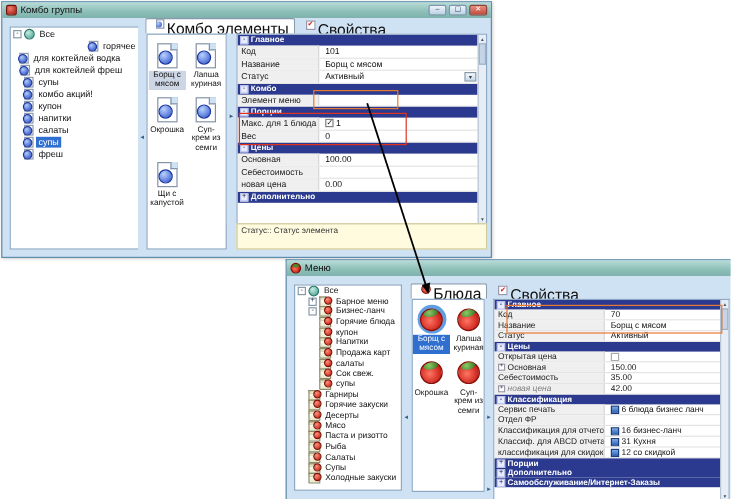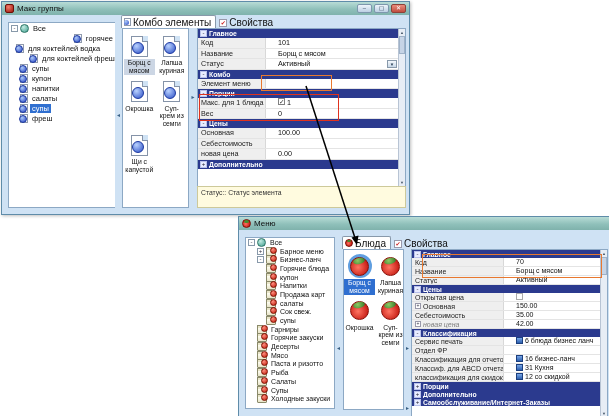--- a/index.html
+++ b/index.html
@@ -48,22 +48,22 @@
   .ico-folder::before{content:'';position:absolute;left:-1px;top:-3px;width:4px;height:2px;background:#e9e5c9;border:1px solid #8a8a6a;border-bottom:none;}
   .ico-folder::after{content:'';position:absolute;right:-2px;top:-3px;width:5px;height:5px;border-radius:50%;
         background:radial-gradient(circle at 35% 30%,#ff9080,#c01808);border:1px solid #7d1000;}
 
   
   .strip{position:absolute;width:7px;background:#cfe2f4;}
   .strip .arr{position:absolute;left:0;width:7px;text-align:center;font-size:5px;color:#3c6386;}
 
   
   .tabs{position:absolute;display:flex;align-items:flex-end;height:13px;gap:1px;}
-  .tab{display:flex;align-items:center;gap:2px;font-size:10px;color:#101010;height:11px;
-       padding:0 4px 0 2px;box-sizing:border-box;}
+  .tab{display:flex;align-items:flex-start;gap:2px;font-size:13px;color:#101010;height:11px;
+       padding:0 4px 0 8px;box-sizing:border-box;}
   .tab.active{background:#fff;border:1px solid #8899aa;border-bottom:none;border-radius:2px 2px 0 0;height:13px;}
   .ico-comboelements{width:7px;height:8px;flex:none;box-sizing:border-box;background:#fff;border:1px solid #8f9aad;position:relative;}
   .ico-comboelements::after{content:'';position:absolute;left:-1px;bottom:0;width:5px;height:5px;border-radius:50%;
        background:radial-gradient(circle at 35% 30%,#aecbf8,#2746c4);}
   .ico-dishes{width:8px;height:8px;flex:none;border-radius:50%;box-sizing:border-box;
        background:radial-gradient(circle at 40% 55%,#ff7060,#c01810 75%);border:1px solid #7d0d06;position:relative;}
   .ico-dishes::before{content:'';position:absolute;left:1px;top:0;width:4px;height:2px;border-radius:50%;background:#3f8f2b;}
   .ico-properties{width:8px;height:8px;flex:none;box-sizing:border-box;background:#fff;border:1px solid #99a;
        font-size:6px;line-height:7px;text-align:center;color:#c22;}
   .ico-properties::before{content:'✔';}
@@ -102,21 +102,21 @@
   .prow{display:flex;align-items:stretch;border-bottom:1px solid #e4e4e4;box-sizing:border-box;}
   #w1grid .prow{height:10.5px;font-size:7.2px;}
   #w2grid .prow{height:9px;font-size:7px;}
   .plab{display:flex;align-items:center;gap:2px;background:#efefef;border-right:1px solid #d8d8d8;
         padding-left:3px;box-sizing:border-box;color:#222;flex:none;white-space:nowrap;overflow:hidden;}
   #w1grid .plab{width:68px;}
   #w2grid .plab{width:92px;}
   .plab .it{font-style:italic;color:#808080;}
   .lexp{width:6px;height:6px;box-sizing:border-box;border:1px solid #99a;background:#fff;
         font-size:5px;line-height:3.8px;text-align:center;color:#334;flex:none;}
-  .pval{display:flex;align-items:flex-start;gap:2px;padding-left:12px;flex:1;position:relative;color:#101010;white-space:nowrap;overflow:hidden;}
+  .pval{display:flex;align-items:center;gap:2px;padding-left:5px;flex:1;position:relative;color:#101010;white-space:nowrap;overflow:hidden;}
   .dd{position:absolute;right:1px;top:1px;bottom:1px;width:10px;box-sizing:border-box;border:1px solid #8899aa;
       background:linear-gradient(#f4f8fc,#c8d8e8);font-size:4.5px;line-height:7px;text-align:center;color:#2c4358;}
   .cb{width:7px;height:7px;box-sizing:border-box;border:1px solid #808080;background:#fff;flex:none;
       font-size:6.5px;line-height:6px;text-align:center;color:#222;}
   .cb.off{border-color:#aaa;}
   .refico{width:7px;height:7px;flex:none;box-sizing:border-box;border:1px solid #1c3f7e;
       background:linear-gradient(#7aa8e8,#2c5fae);}
 
   .vscroll{position:absolute;right:0;top:0;bottom:0;width:7px;background:#e7edf5;border-left:1px solid #b8c4d4;
       box-sizing:border-box;}
@@ -132,48 +132,52 @@
   #arrowsvg{position:absolute;left:0;top:0;z-index:60;pointer-events:none;}
 </style>
 </head>
 <body>
 
 <div id="stage">
 
   <section class="win" id="win1">
     <header class="tbar">
       <span class="appico1"></span>
-      <span class="ttl">Макс группы</span>
+      <span class="ttl">Комбо группы</span>
       <span class="wbtns" id="w1btns">
           <span class="wbtn">–</span>
           <span class="wbtn">▢</span>
           <span class="wbtn close">✕</span>
         </span>
     </header>
     <div class="panel" id="w1tree">
         <div class="trow" style="padding-left: 2px;">
           <span class="texp">-</span>
           <span class="ico-globe"></span>
           <span class="lbl">Все</span>
         </div>
         <div class="trow" style="padding-left: 22px; justify-content: flex-end;">
           <span class="ico-ballpage"></span>
           <span class="lbl">горячее</span>
         </div>
         <div class="trow" style="padding-left: 7px;">
           <span class="ico-ballpage"></span>
           <span class="lbl">для коктейлей водка</span>
         </div>
-        <div class="trow" style="padding-left: 21px;">
+        <div class="trow" style="padding-left: 8px;">
           <span class="ico-ballpage"></span>
           <span class="lbl">для коктейлей фреш</span>
         </div>
         <div class="trow" style="padding-left: 11px;">
           <span class="ico-ballpage"></span>
           <span class="lbl">супы</span>
+        </div>
+        <div class="trow" style="padding-left: 11px;">
+          <span class="ico-ballpage"></span>
+          <span class="lbl">комбо акций!</span>
         </div>
         <div class="trow" style="padding-left: 11px;">
           <span class="ico-ballpage"></span>
           <span class="lbl">купон</span>
         </div>
         <div class="trow" style="padding-left: 11px;">
           <span class="ico-ballpage"></span>
           <span class="lbl">напитки</span>
         </div>
         <div class="trow" style="padding-left: 11px;">

